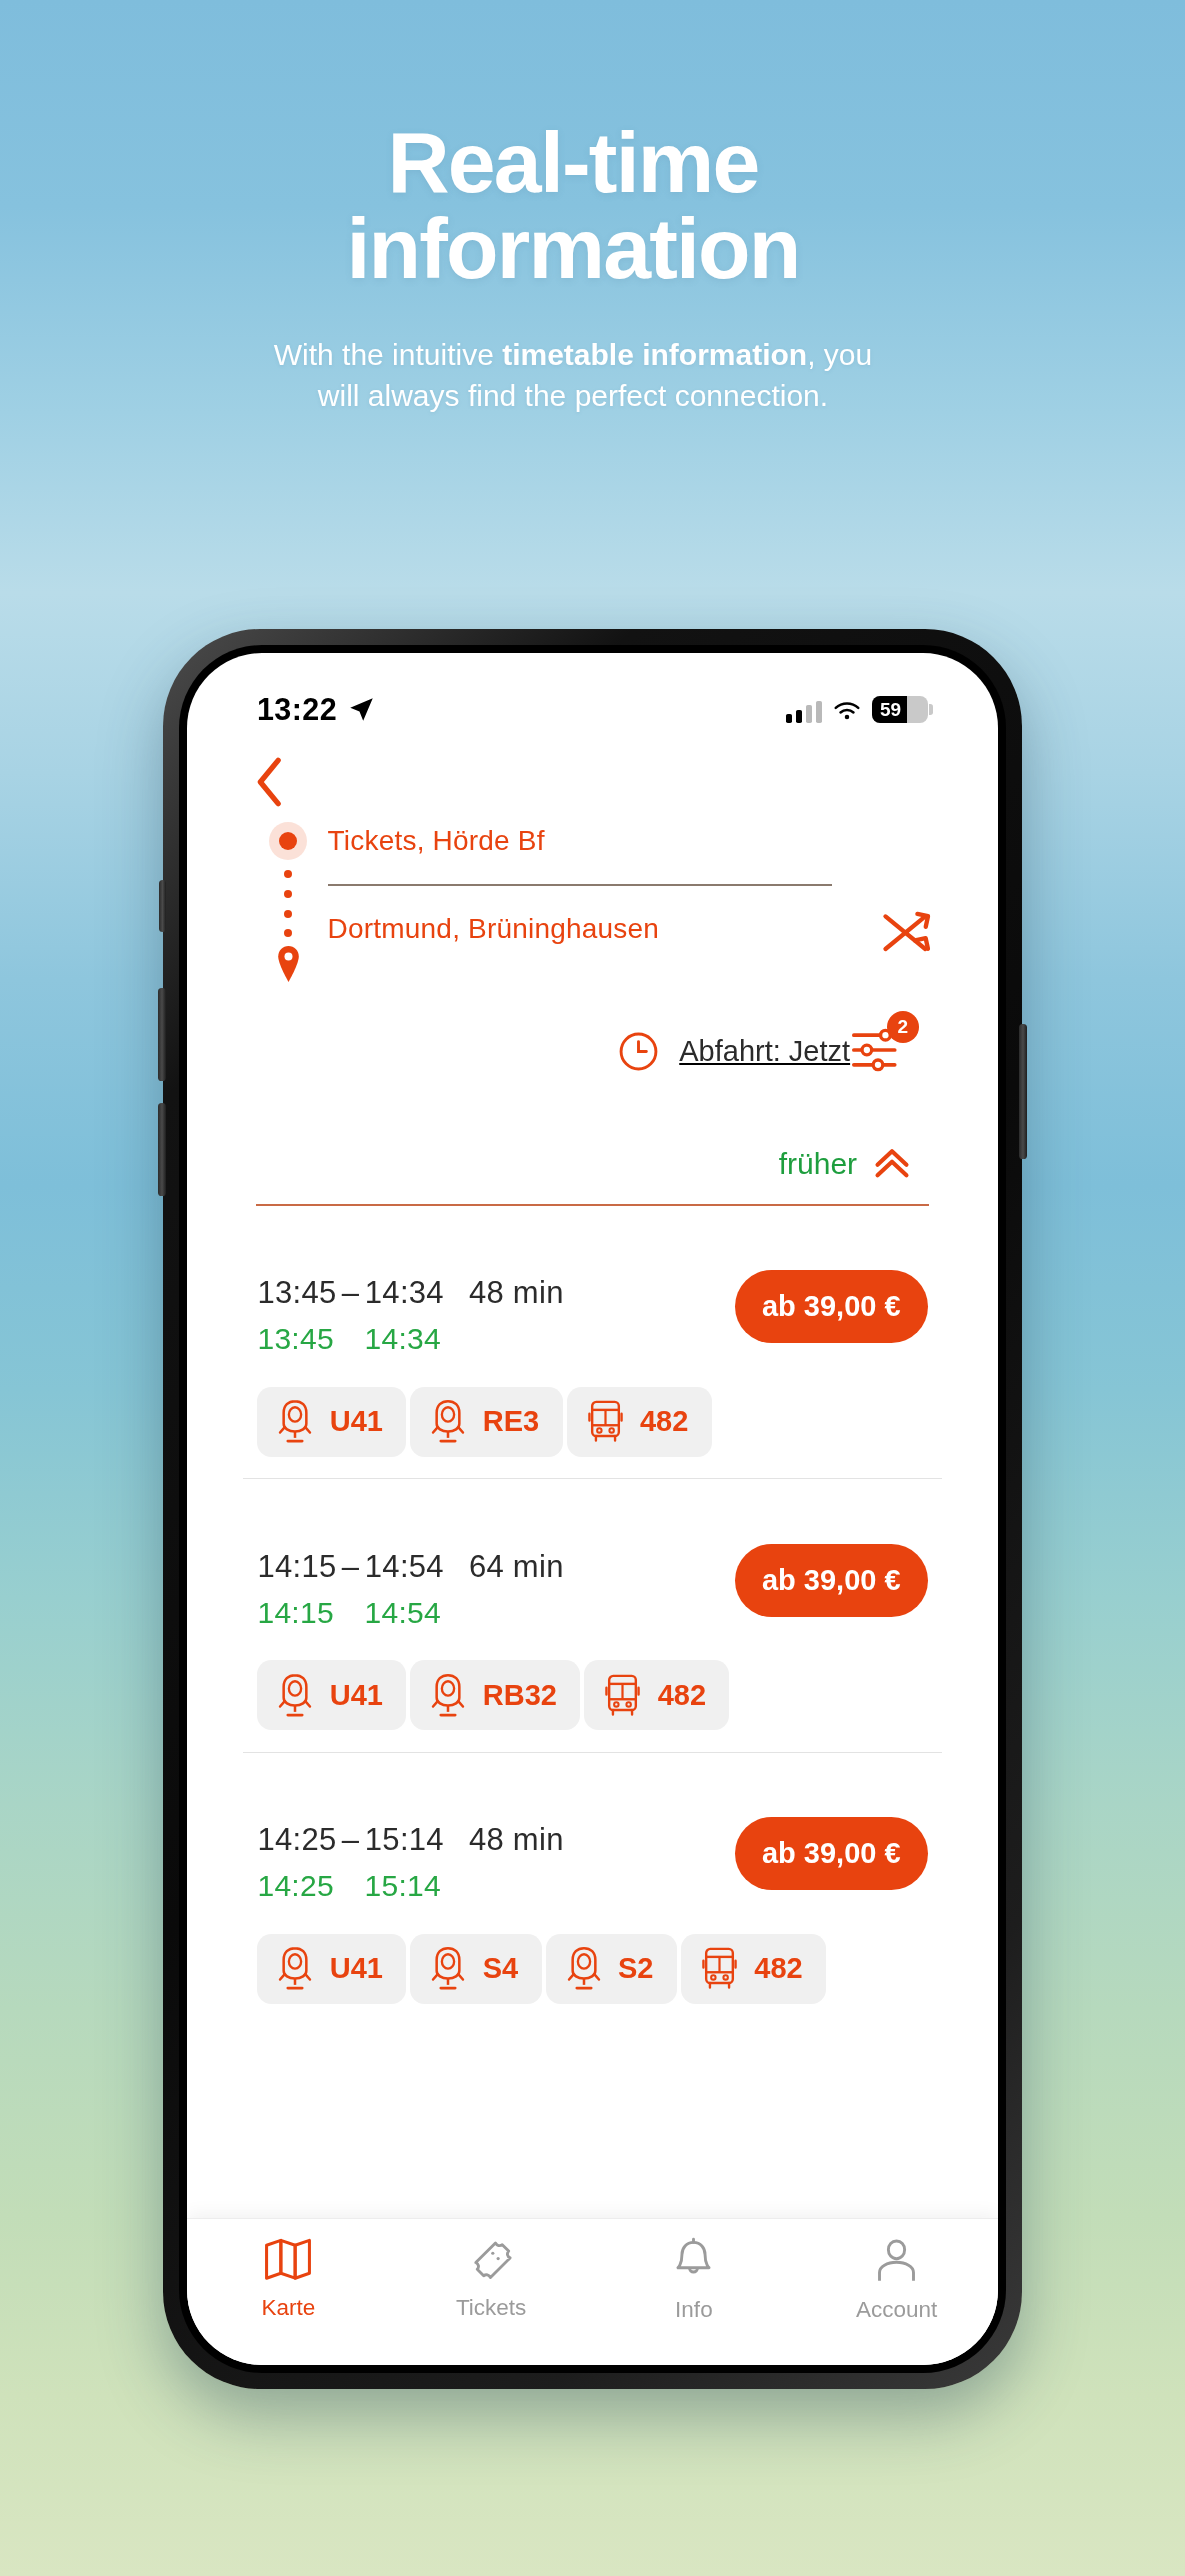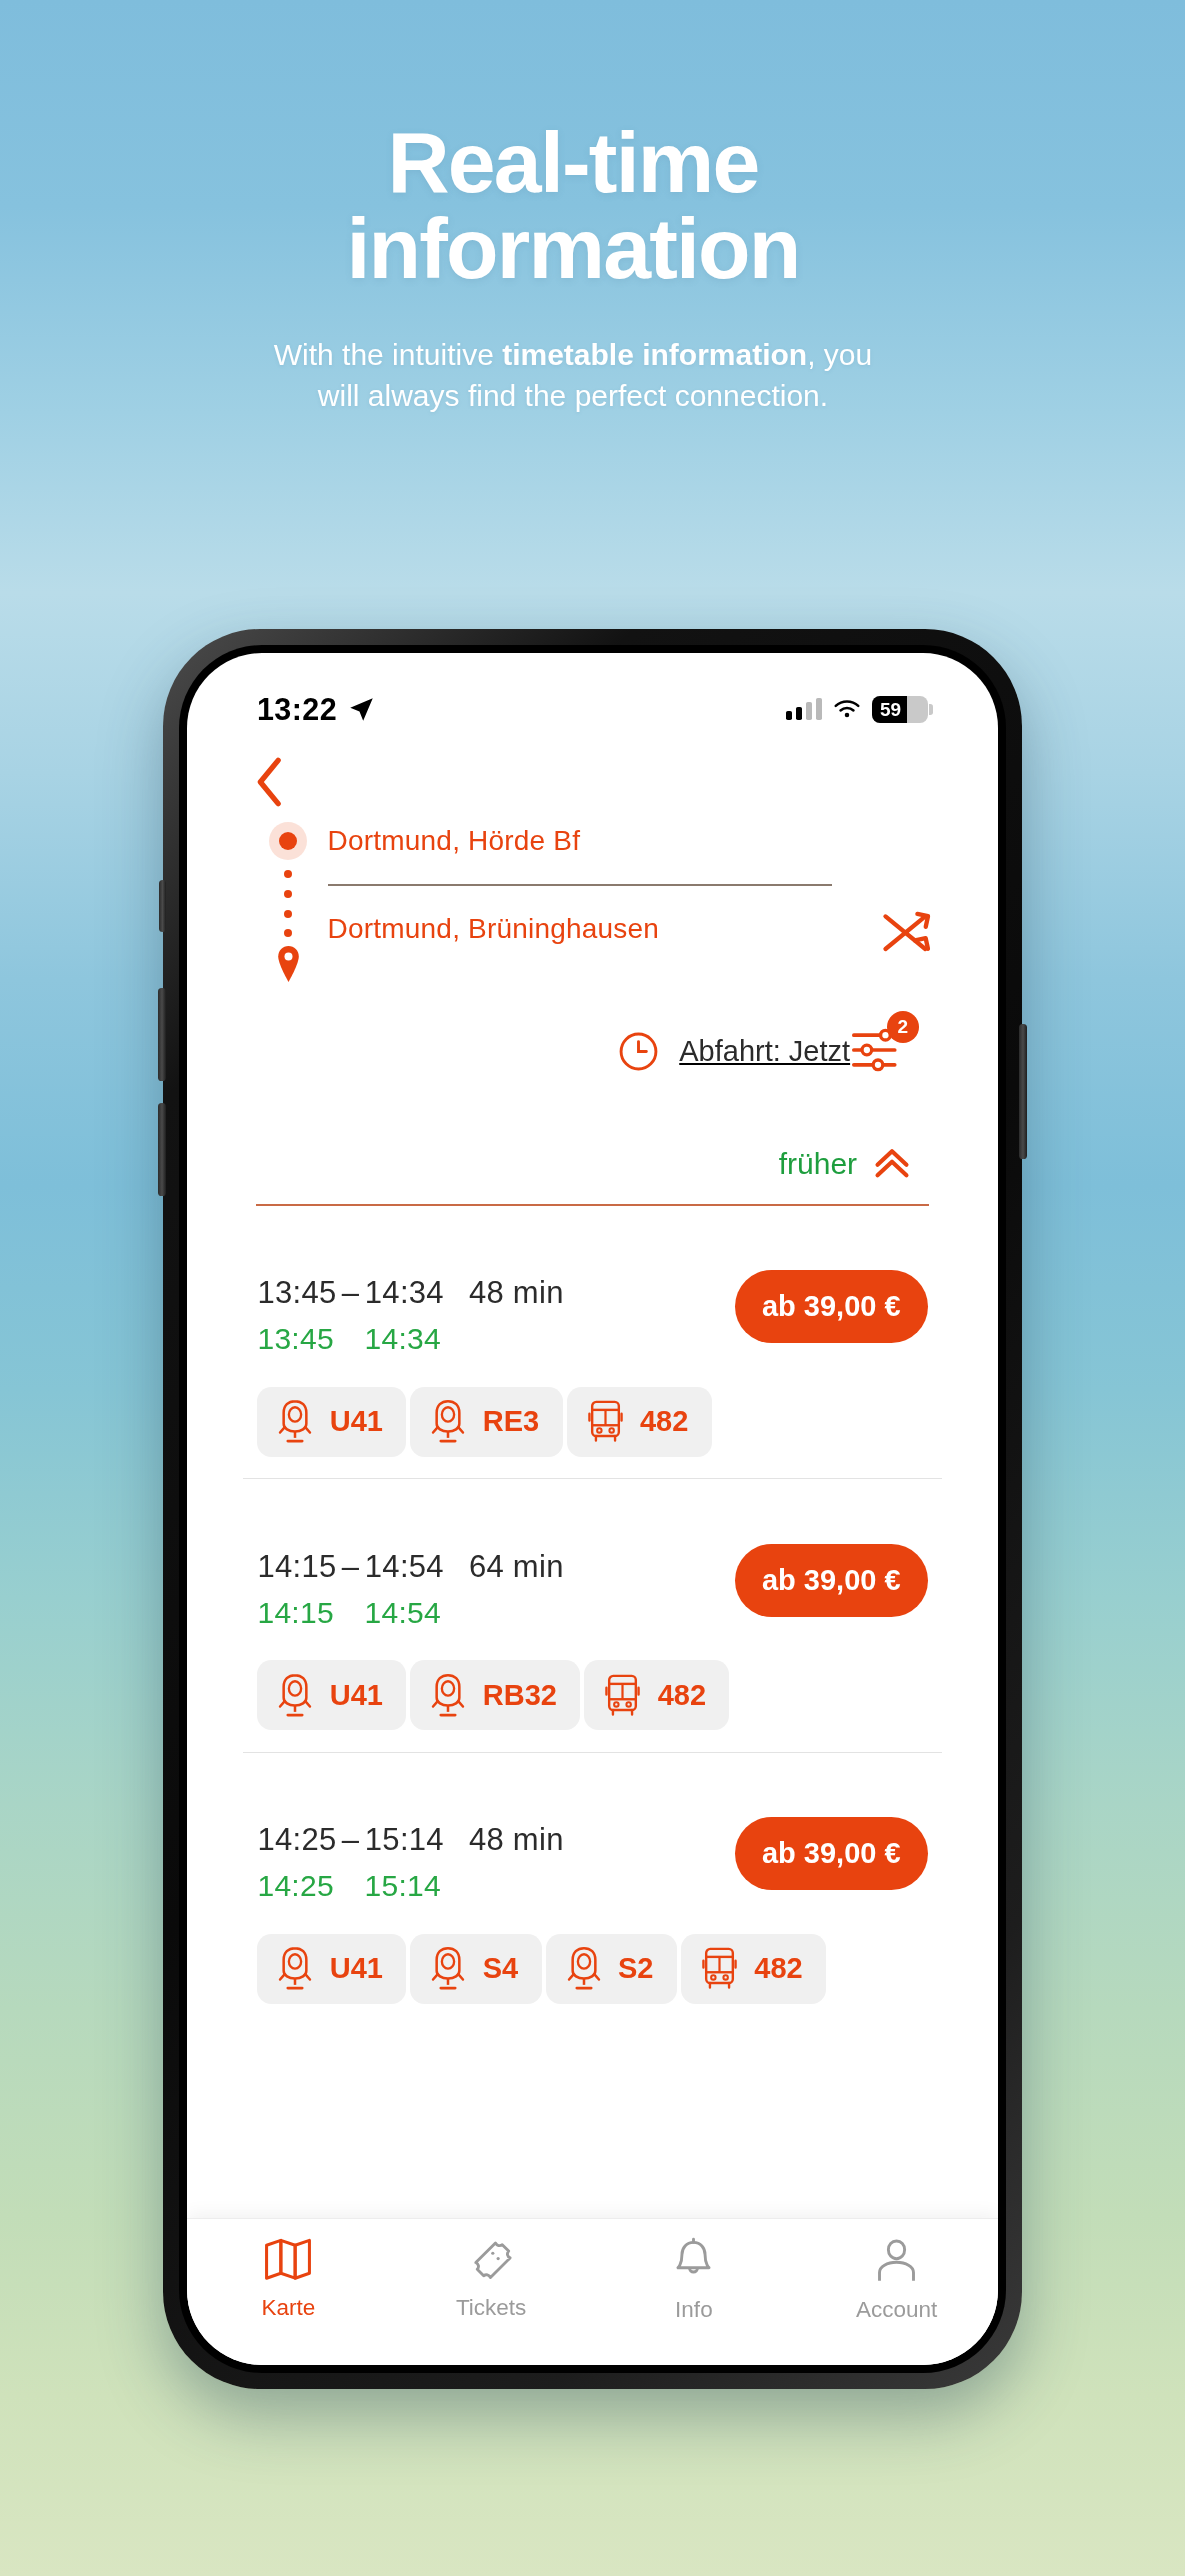--- a/index.html
+++ b/index.html
@@ -44,21 +44,21 @@
   .btn-voldn { left:-5.4px; top:474px; width:8px; height:93px; }
   .btn-power { right:-5.4px; top:395px; width:8px; height:135px; }
 
   
   .statusbar {
     height:86px; display:flex; align-items:center; justify-content:space-between;
     padding:27px 70px 0 70px; flex-shrink:0;
   }
   .sb-left { display:flex; align-items:center; gap:10.8px; }
   .sb-time { font-size:30.5px; font-weight:bold; color:#000; letter-spacing:0.4px; }
-  .sb-right { display:flex; align-items:center; gap:10px; }
+  .sb-right { display:flex; align-items:flex-end; gap:10px; }
   .bars { display:flex; align-items:flex-end; gap:3.6px; height:21.6px; }
   .bars i { width:6.3px; background:#000; border-radius:1.8px; display:block; }
   .bars i:nth-child(1){height:9px;} .bars i:nth-child(2){height:13.5px;}
   .bars i:nth-child(3){height:18px;background:#b9b9b9;} .bars i:nth-child(4){height:22.5px;background:#b9b9b9;}
   .battery {
     width:56px; height:27px; border-radius:8px; background:#c9c9c9;
     position:relative; display:flex; align-items:center;
   }
   .battery::after{ content:""; position:absolute; right:-5.4px; top:8px; width:4.5px; height:10.8px;
     background:#c9c9c9; border-radius:0 2.7px 2.7px 0; }
@@ -198,21 +198,21 @@
                   <i></i>
                   <i></i>
                   <i></i>
                 </span>
               <svg class="pin" viewBox="0 0 24 34">
                 <path d="M12 1C6.9 1 2.8 5.1 2.8 10.2c0 6.9 9.2 22.8 9.2 22.8s9.2-15.9 9.2-22.8C21.2 5.1 17.1 1 12 1z" fill="#E8430F"></path>
                 <circle cx="12" cy="10.2" r="3.6" fill="#fff"></circle>
               </svg>
             </div>
             <div class="route-fields">
-              <div class="rf-text">Dortmund, Hörde Bf</div>
+              <div class="rf-text">Tickets, Hörde Bf</div>
               <div class="rf-rule"></div>
               <div class="rf-text">Dortmund, Brüninghausen</div>
             </div>
             <div class="swap">
               <svg width="56" height="47" viewBox="0 0 30 26">
                 <path d="M2 3l22 18M24 3L2 21" stroke="#E8430F" stroke-width="2.4" fill="none" stroke-linecap="round"></path>
                 <path d="M19 2.2h6v6" stroke="#E8430F" stroke-width="2.4" fill="none" stroke-linecap="round" stroke-linejoin="round" transform="rotate(12 22 5)"></path>
                 <path d="M19 15.6h6v6" stroke="#E8430F" stroke-width="2.4" fill="none" stroke-linecap="round" stroke-linejoin="round" transform="rotate(-12 22 19)"></path>
               </svg>
             </div>

